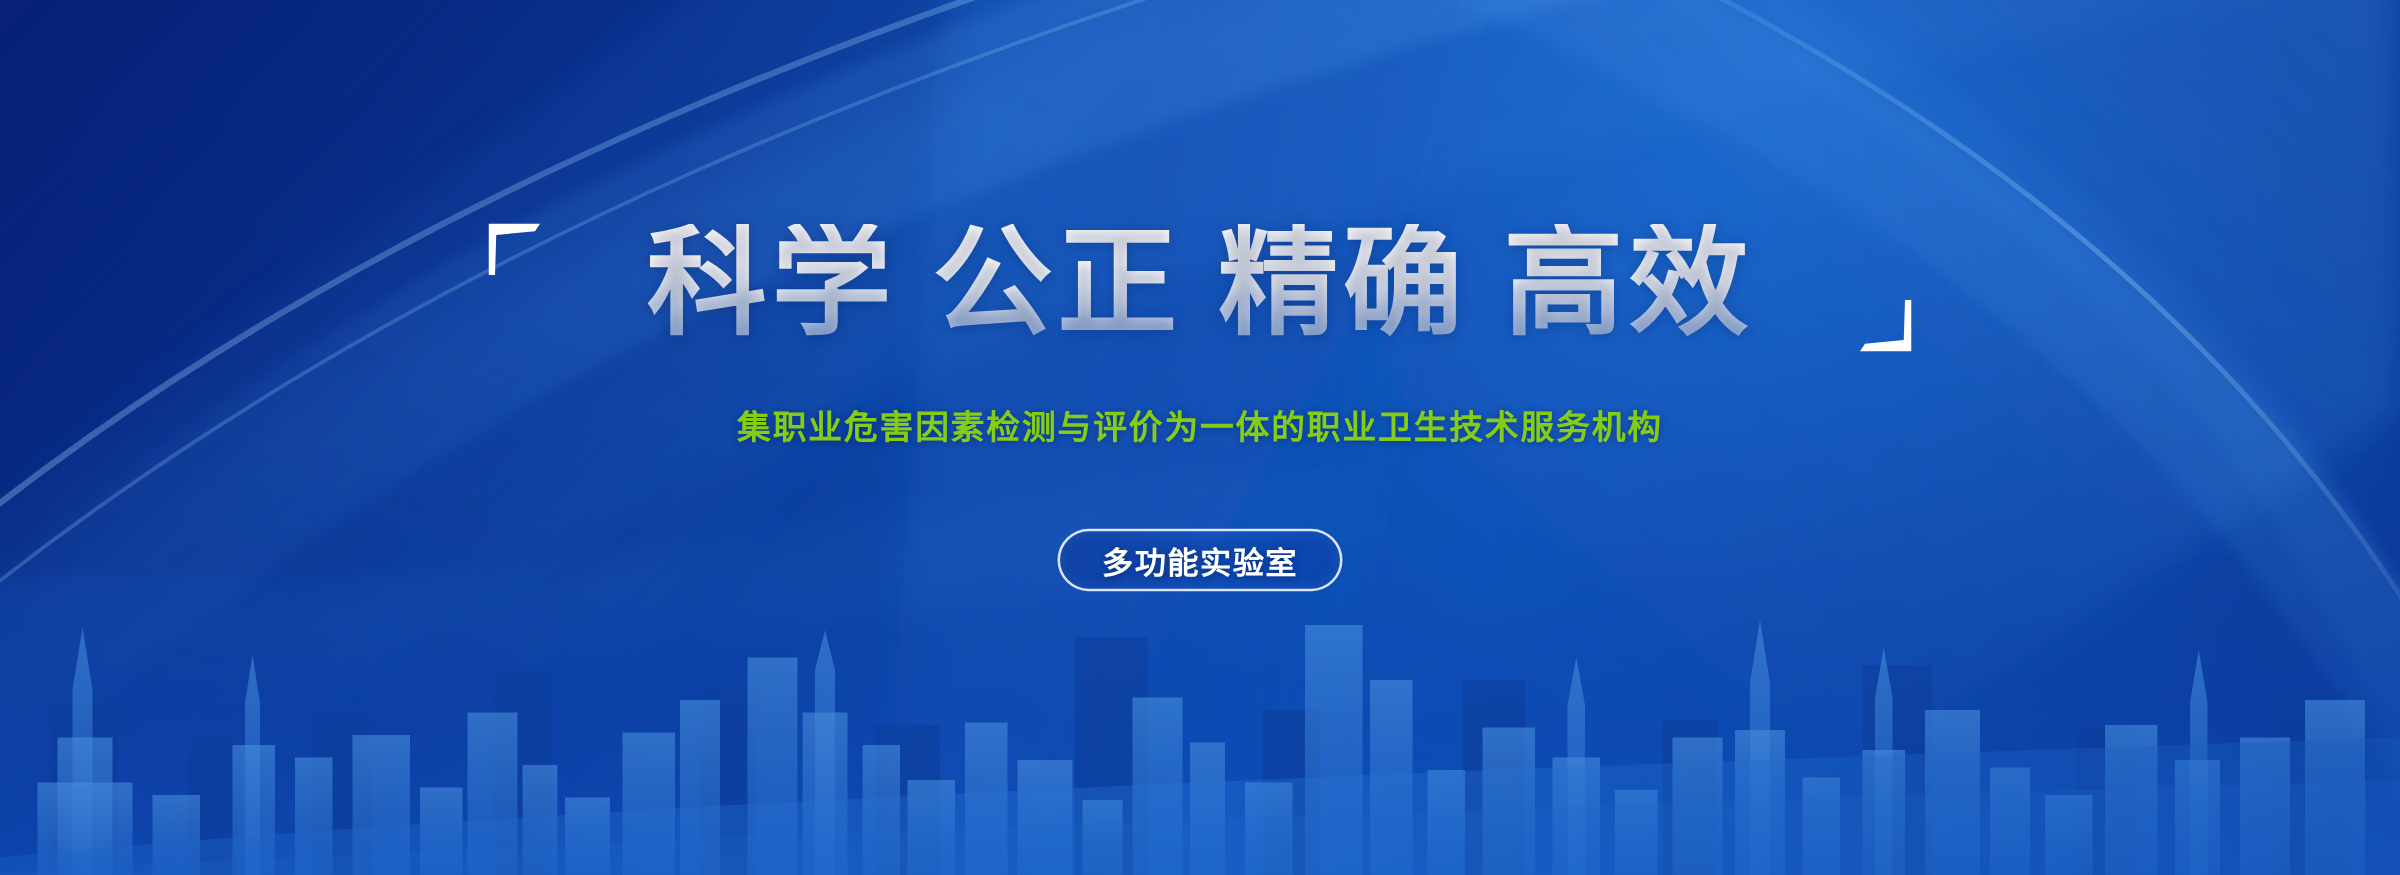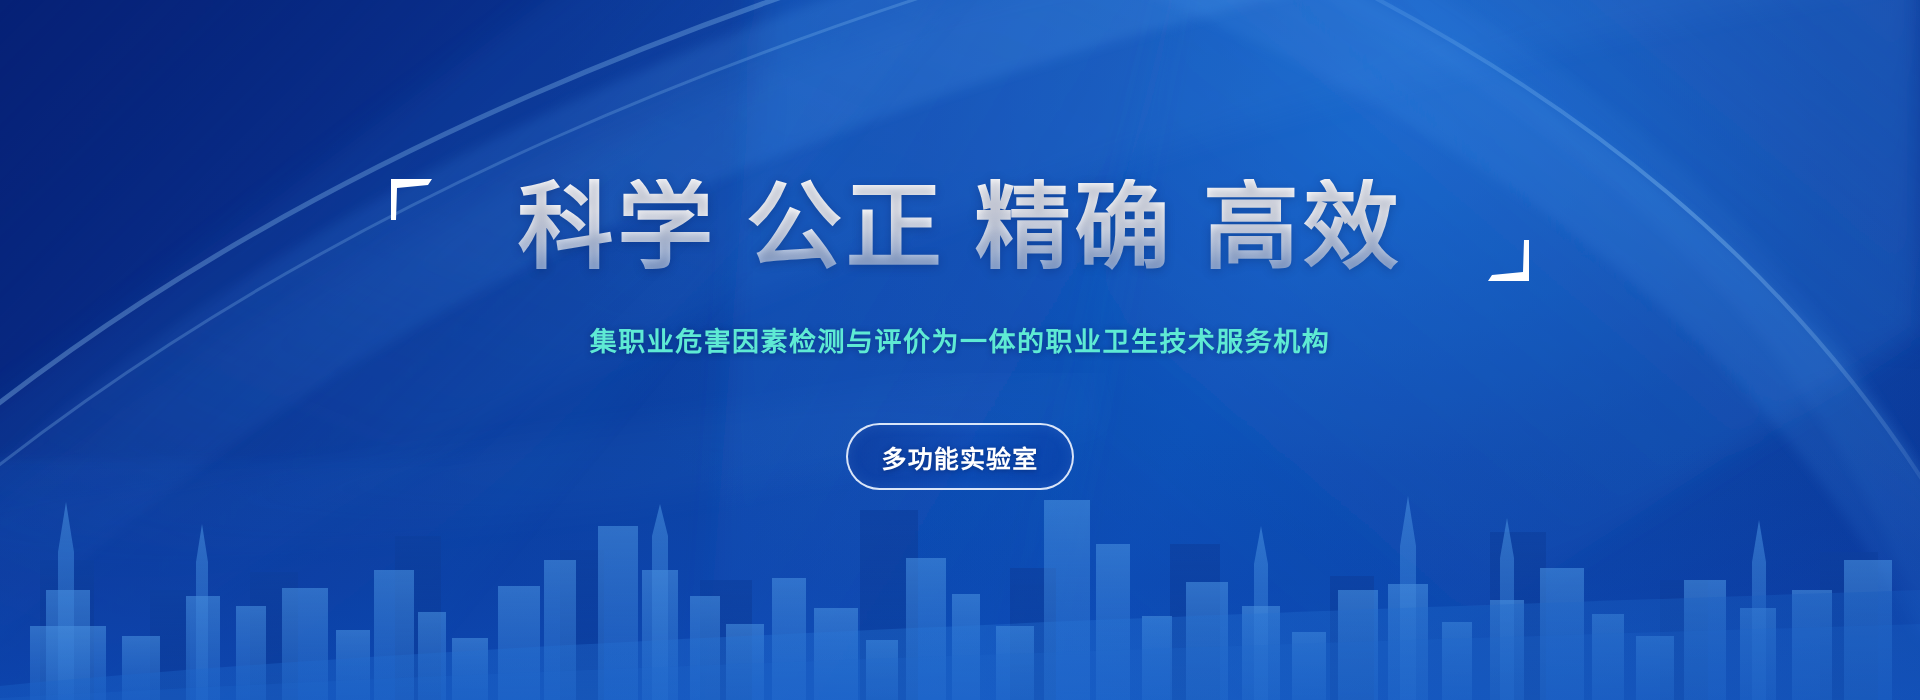--- a/index.html
+++ b/index.html
@@ -124,35 +124,35 @@
     height: 46px;
   }
   .bracket.open  { left: 18px;  top: 8px; }
   .bracket.close { right: 18px; bottom: 2px; }
 
   .subtitle {
     margin-top: 34px;
     font-size: 27px;
     font-weight: bold;
     letter-spacing: 0.055em;
-    color: #5eead4;
+    color: #84cc16;
     white-space: nowrap;
     text-shadow: 0 1px 6px rgba(3,22,78,0.45);
   }
 
   .pills {
     margin-top: 64px;
     display: flex;
     gap: 24px;
     align-items: center;
   }
 
   .pill {
     position: relative;
-    height: 67px;
+    height: 50px;
     padding: 16px 34px;
     display: flex;
     align-items: center;
     justify-content: center;
     border: 2px solid rgba(236,243,255,0.92);
     border-radius: 999px;
     background: linear-gradient(100deg, rgba(9,52,150,0.55) 0%, rgba(12,70,180,0.38) 55%, rgba(10,58,162,0.5) 100%);
     color: #ffffff;
     font-size: 25px;
     font-weight: bold;

